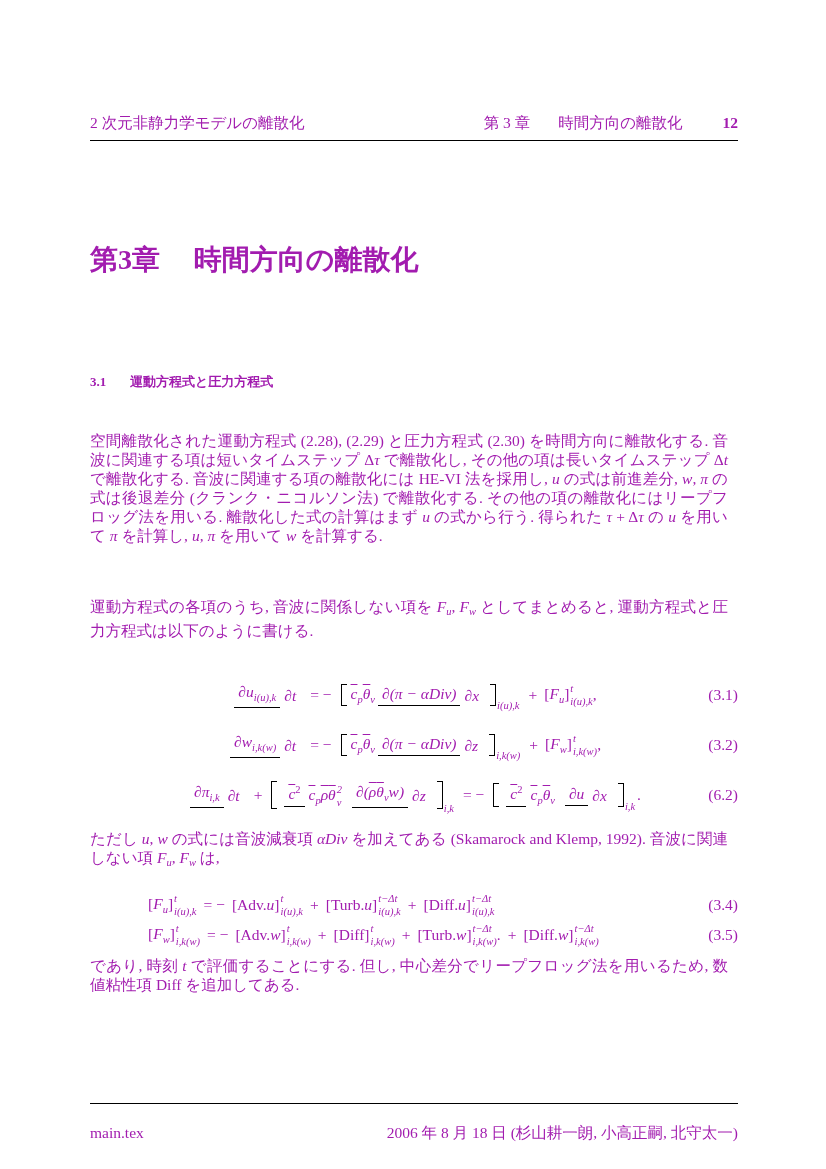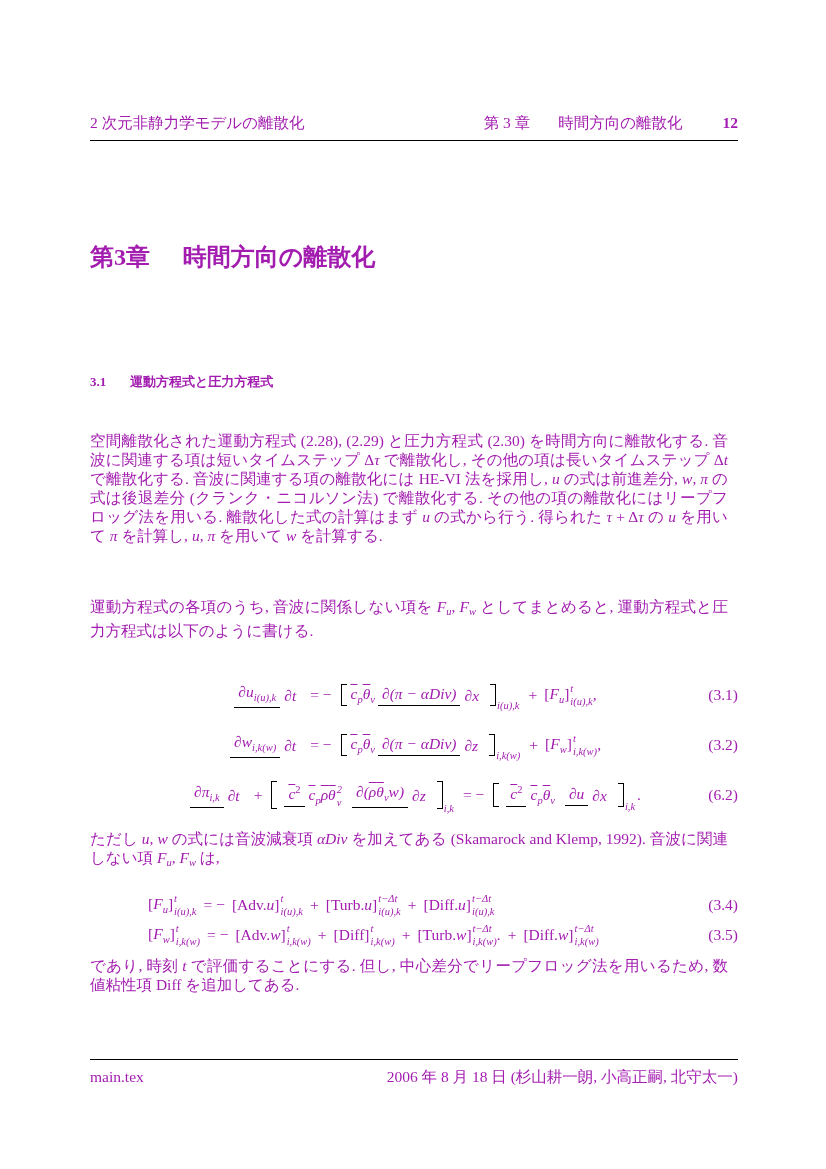--- a/index.html
+++ b/index.html
@@ -6,21 +6,21 @@
   .page{position:relative;width:826px;height:1169px;background:#ffffff;color:#a21caf;
         font-family:"Liberation Serif","DejaVu Serif",serif;overflow:hidden;margin-top:29px;}
   
   .hdr{position:absolute;top:84px;left:90px;width:648px;display:flex;align-items:baseline;
        border-bottom:1.4px solid #000;padding-bottom:6px;font-size:15.5px;}
   .hdr-left{flex:0 0 auto;}
   .hdr-fill{flex:1 1 auto;}
   .hdr-chap{margin-right:28px;}
   .hdr-page{margin-left:40px;font-weight:bold;}
   
-  .chap{position:absolute;top:212px;left:90px;font-size:24px;font-weight:bold;
+  .chap{position:absolute;top:212px;left:90px;font-size:28px;font-weight:bold;
         font-family:"Liberation Sans","DejaVu Sans",sans-serif;}
   .chap .serifnum{font-family:"Liberation Serif","DejaVu Serif",serif;}
   .chap .chap-title{margin-left:26px;}
   
   .sect{position:absolute;top:344px;left:90px;font-size:13px;font-weight:bold;
         font-family:"Liberation Sans","DejaVu Sans",sans-serif;}
   .sect .sect-num{font-family:"Liberation Serif","DejaVu Serif",serif;}
   .sect .sect-title{margin-left:20px;}
   
   .para{position:absolute;left:90px;width:638px;font-size:15.5px;line-height:19px;
@@ -45,22 +45,22 @@
   .bk.l{border:1.4px solid #000;border-right:none;margin-right:4px;}
   .bk.r{border:1.4px solid #000;border-left:none;margin-left:4px;}
   .bsub{font-size:10.5px;font-style:italic;align-self:flex-end;transform:translateY(42%);
         margin-left:1px;white-space:nowrap;}
   .ss{display:inline-flex;flex-direction:column;font-size:10.5px;line-height:1.25;
       font-style:italic;vertical-align:middle;margin-left:1px;text-align:left;white-space:nowrap;}
   .tok{display:inline-block;white-space:nowrap;}
   .op{margin:0 7px;}
   .eqno{position:absolute;right:0;top:50%;transform:translateY(-50%);font-style:normal;}
   
-  .ftr{position:absolute;top:1030px;left:90px;width:648px;border-top:1.4px solid #000;
-       padding-top:7px;display:flex;align-items:baseline;font-size:15.5px;}
+  .ftr{position:absolute;top:1074px;left:90px;width:648px;border-top:1.4px solid #000;
+       padding-top:19px;display:flex;align-items:baseline;font-size:15.5px;}
   .ftr-fill{flex:1 1 auto;}
 </style>
 </head>
 <body>
 
 <div class="page">
 
   <div class="hdr">
     <span class="hdr-left">2 次元非静力学モデルの離散化</span>
     <span class="hdr-fill"></span>

